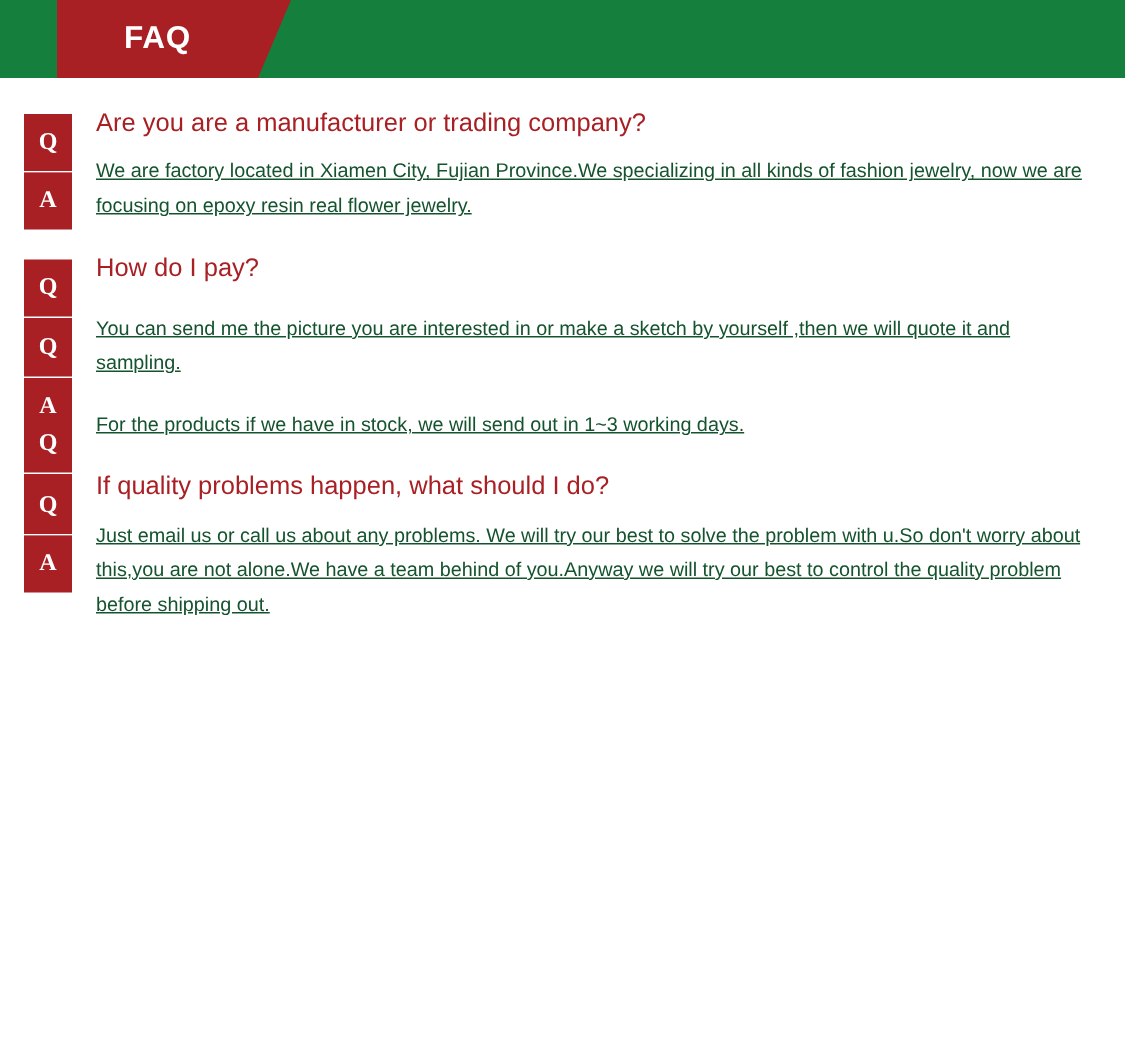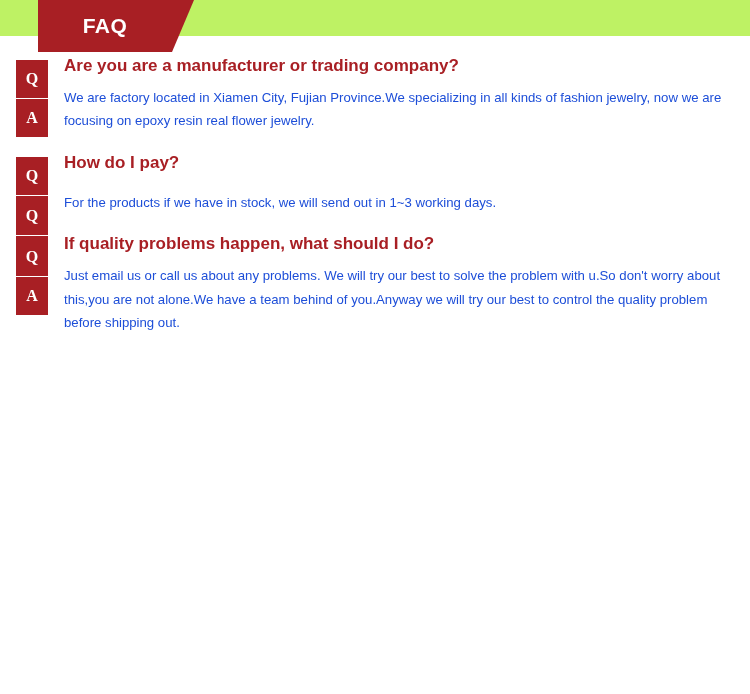--- a/index.html
+++ b/index.html
@@ -11,22 +11,22 @@
     height: 694px;
     background: #ffffff;
     font-family: "Liberation Sans", sans-serif;
     overflow: hidden;
   }
 
   
   .faq-header {
     position: relative;
     width: 750px;
-    height: 36px;
-    background: #bef264;
+    height: 52px;
+    background: #15803d;
   }
   .faq-tab {
     position: absolute;
     left: 38px;
     top: 0;
     height: 52px;
     width: 134px;
     background: #a81f24;
     display: flex;
     align-items: center;
@@ -77,30 +77,31 @@
     align-items: center;
     justify-content: center;
     font-family: "Liberation Serif", serif;
   }
   .badge.q {
     border-bottom: 1px solid #ffffff;
   }
   .faq-question {
     color: #a81f24;
     font-size: 17px;
-    font-weight: bold;
+    font-weight: normal;
     margin: 0 0 10px 0;
     line-height: 1.2;
     padding-top: 2px;
   }
   .faq-answer p {
-    color: #1d4ed8;
+    color: #14532d;
     font-size: 13.2px;
     line-height: 1.75;
     margin: 0 0 4px 0;
+    text-decoration: underline;
   }
   .faq-answer p:last-child {
     margin-bottom: 0;
   }
 </style>
 </head>
 <body>
 
 <div class="faq-header">
   <div class="faq-tab">
@@ -128,20 +129,23 @@
       <div class="badge a">A</div>
     </div>
     <h3 class="faq-question">How do I pay?</h3>
   </div>
 
   <div class="faq-item">
     <div class="qa-badges">
       <div class="badge q">Q</div>
       <div class="badge a">A</div>
     </div>
+    <div class="faq-answer">
+      <p>You can send me the picture you are interested in or make a sketch by yourself ,then we will quote it and sampling.</p>
+    </div>
   </div>
 
   <div class="faq-item">
     <div class="qa-badges">
       <div class="badge q">Q</div>
       <div class="badge a">A</div>
     </div>
     <div class="faq-answer">
       <p>For the products if we have in stock, we will send out in 1~3 working days.</p>
     </div>

